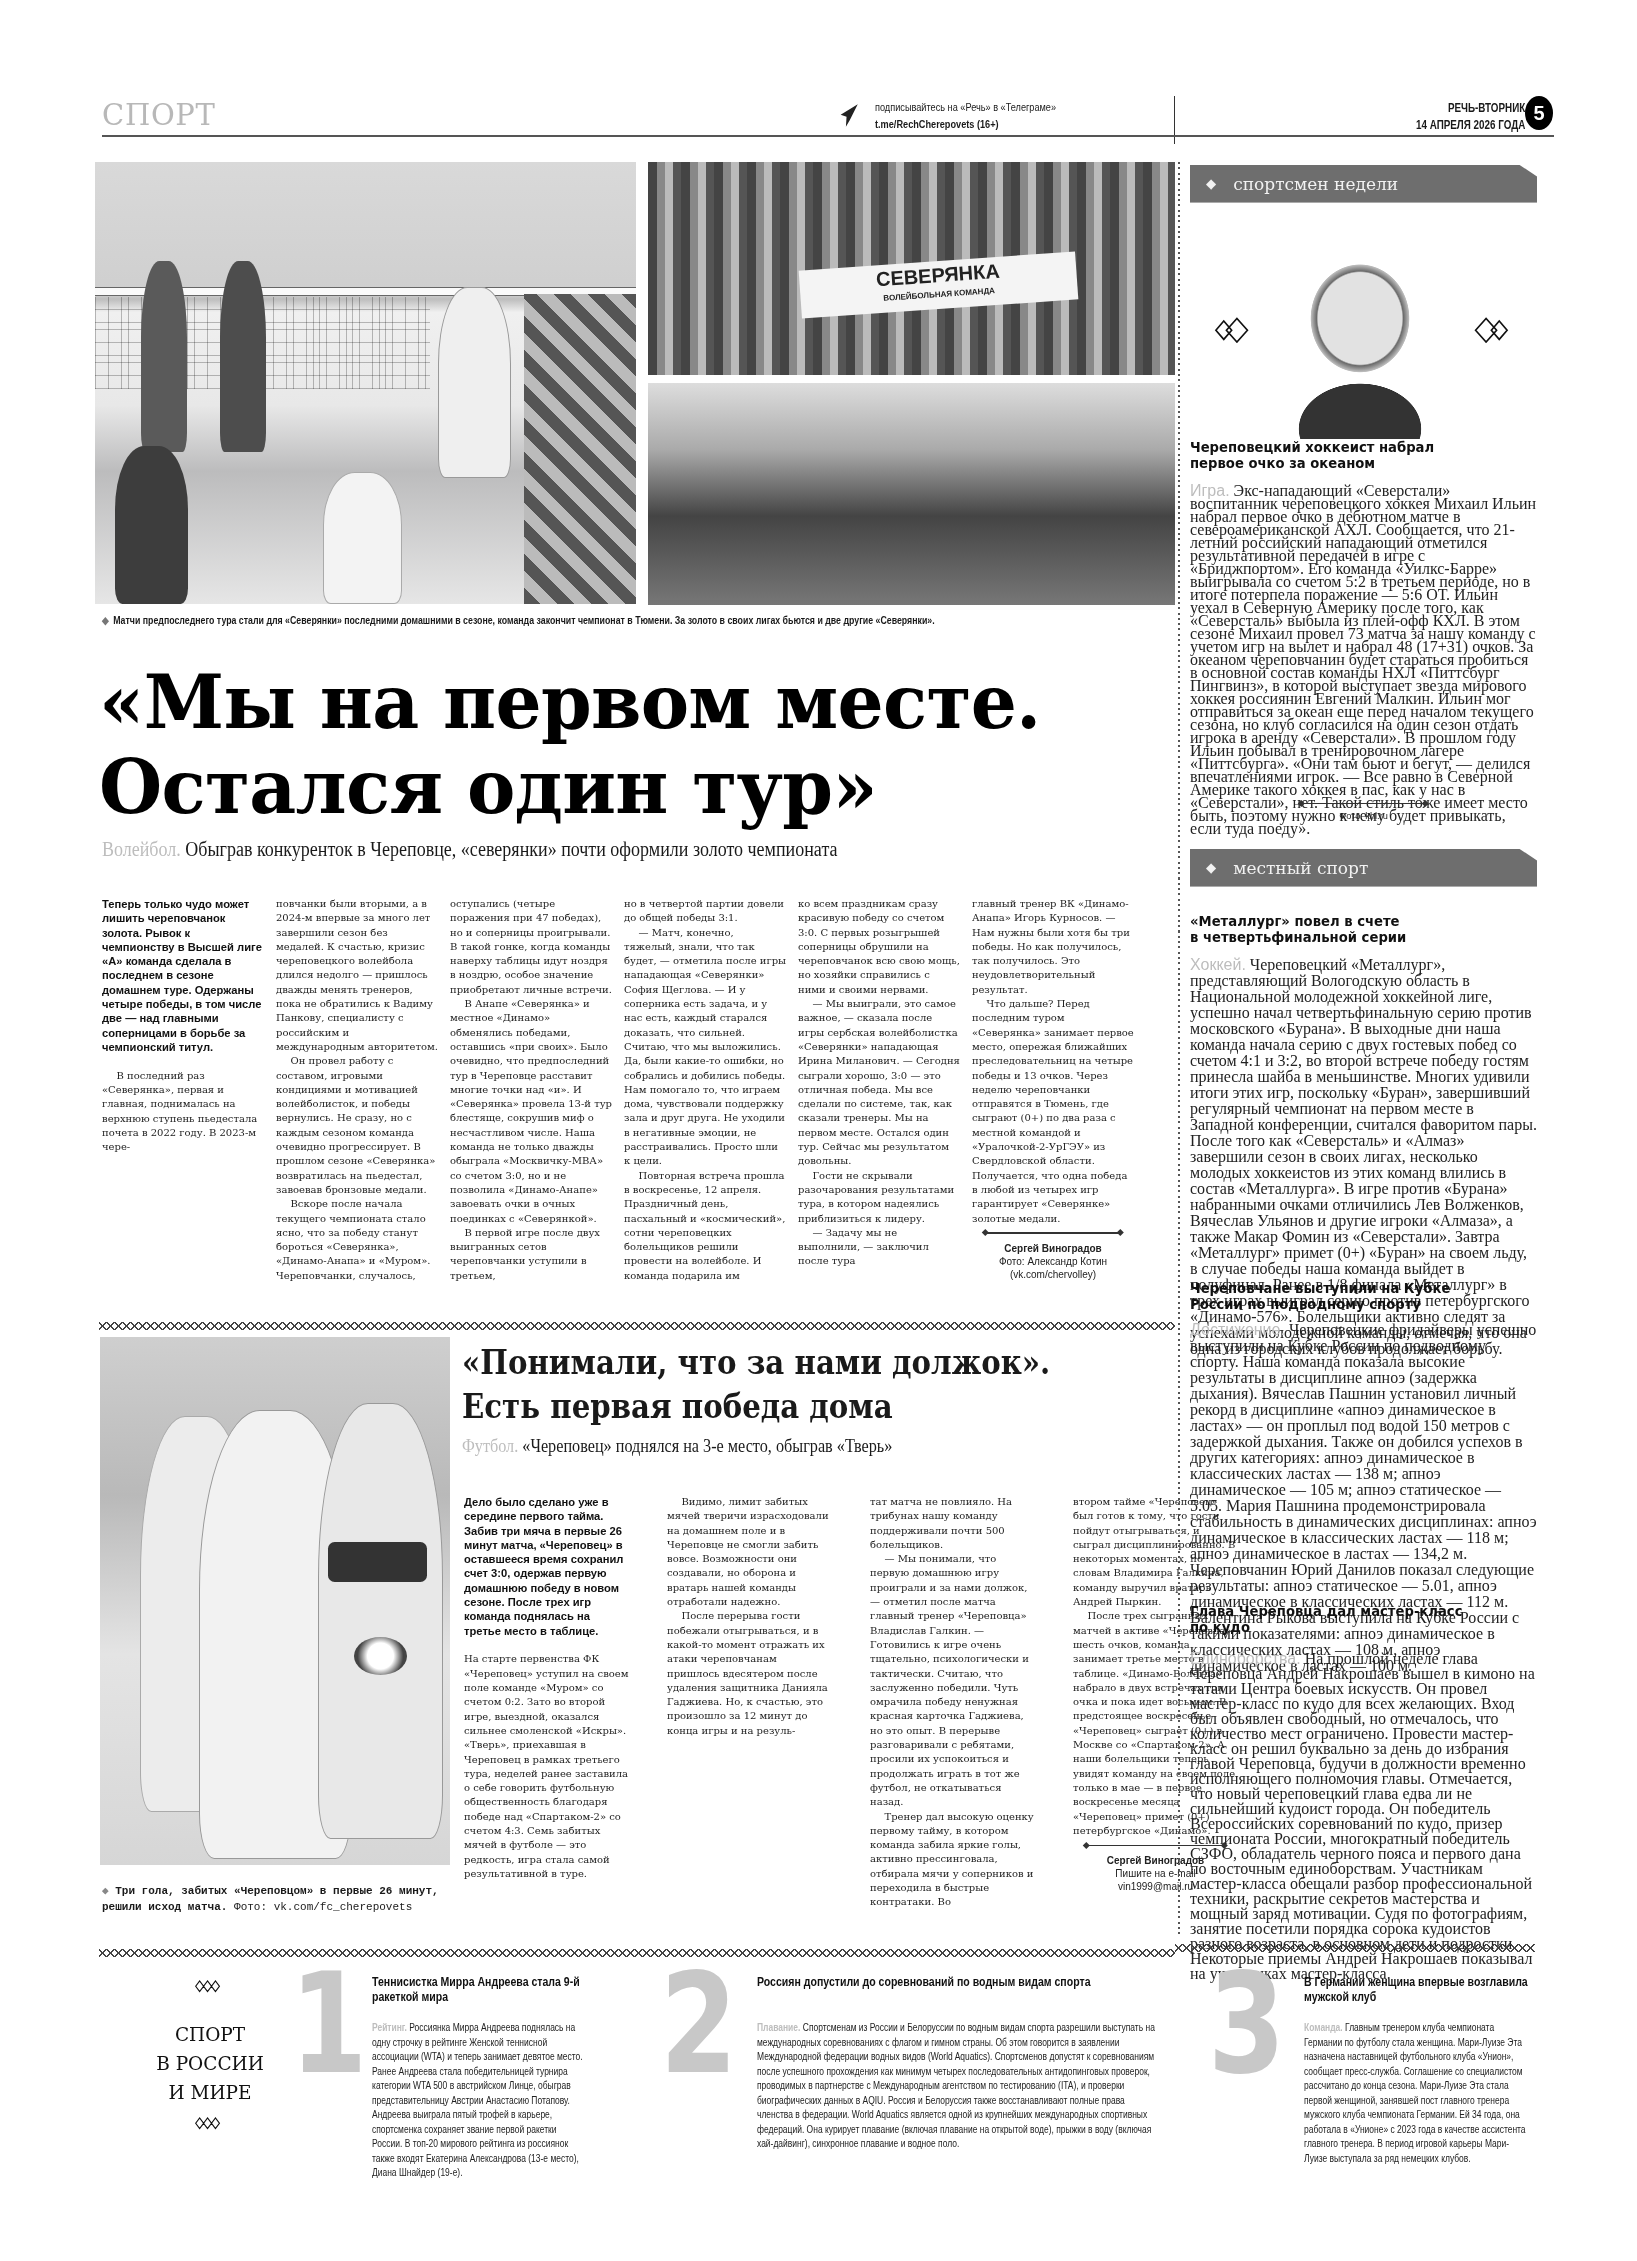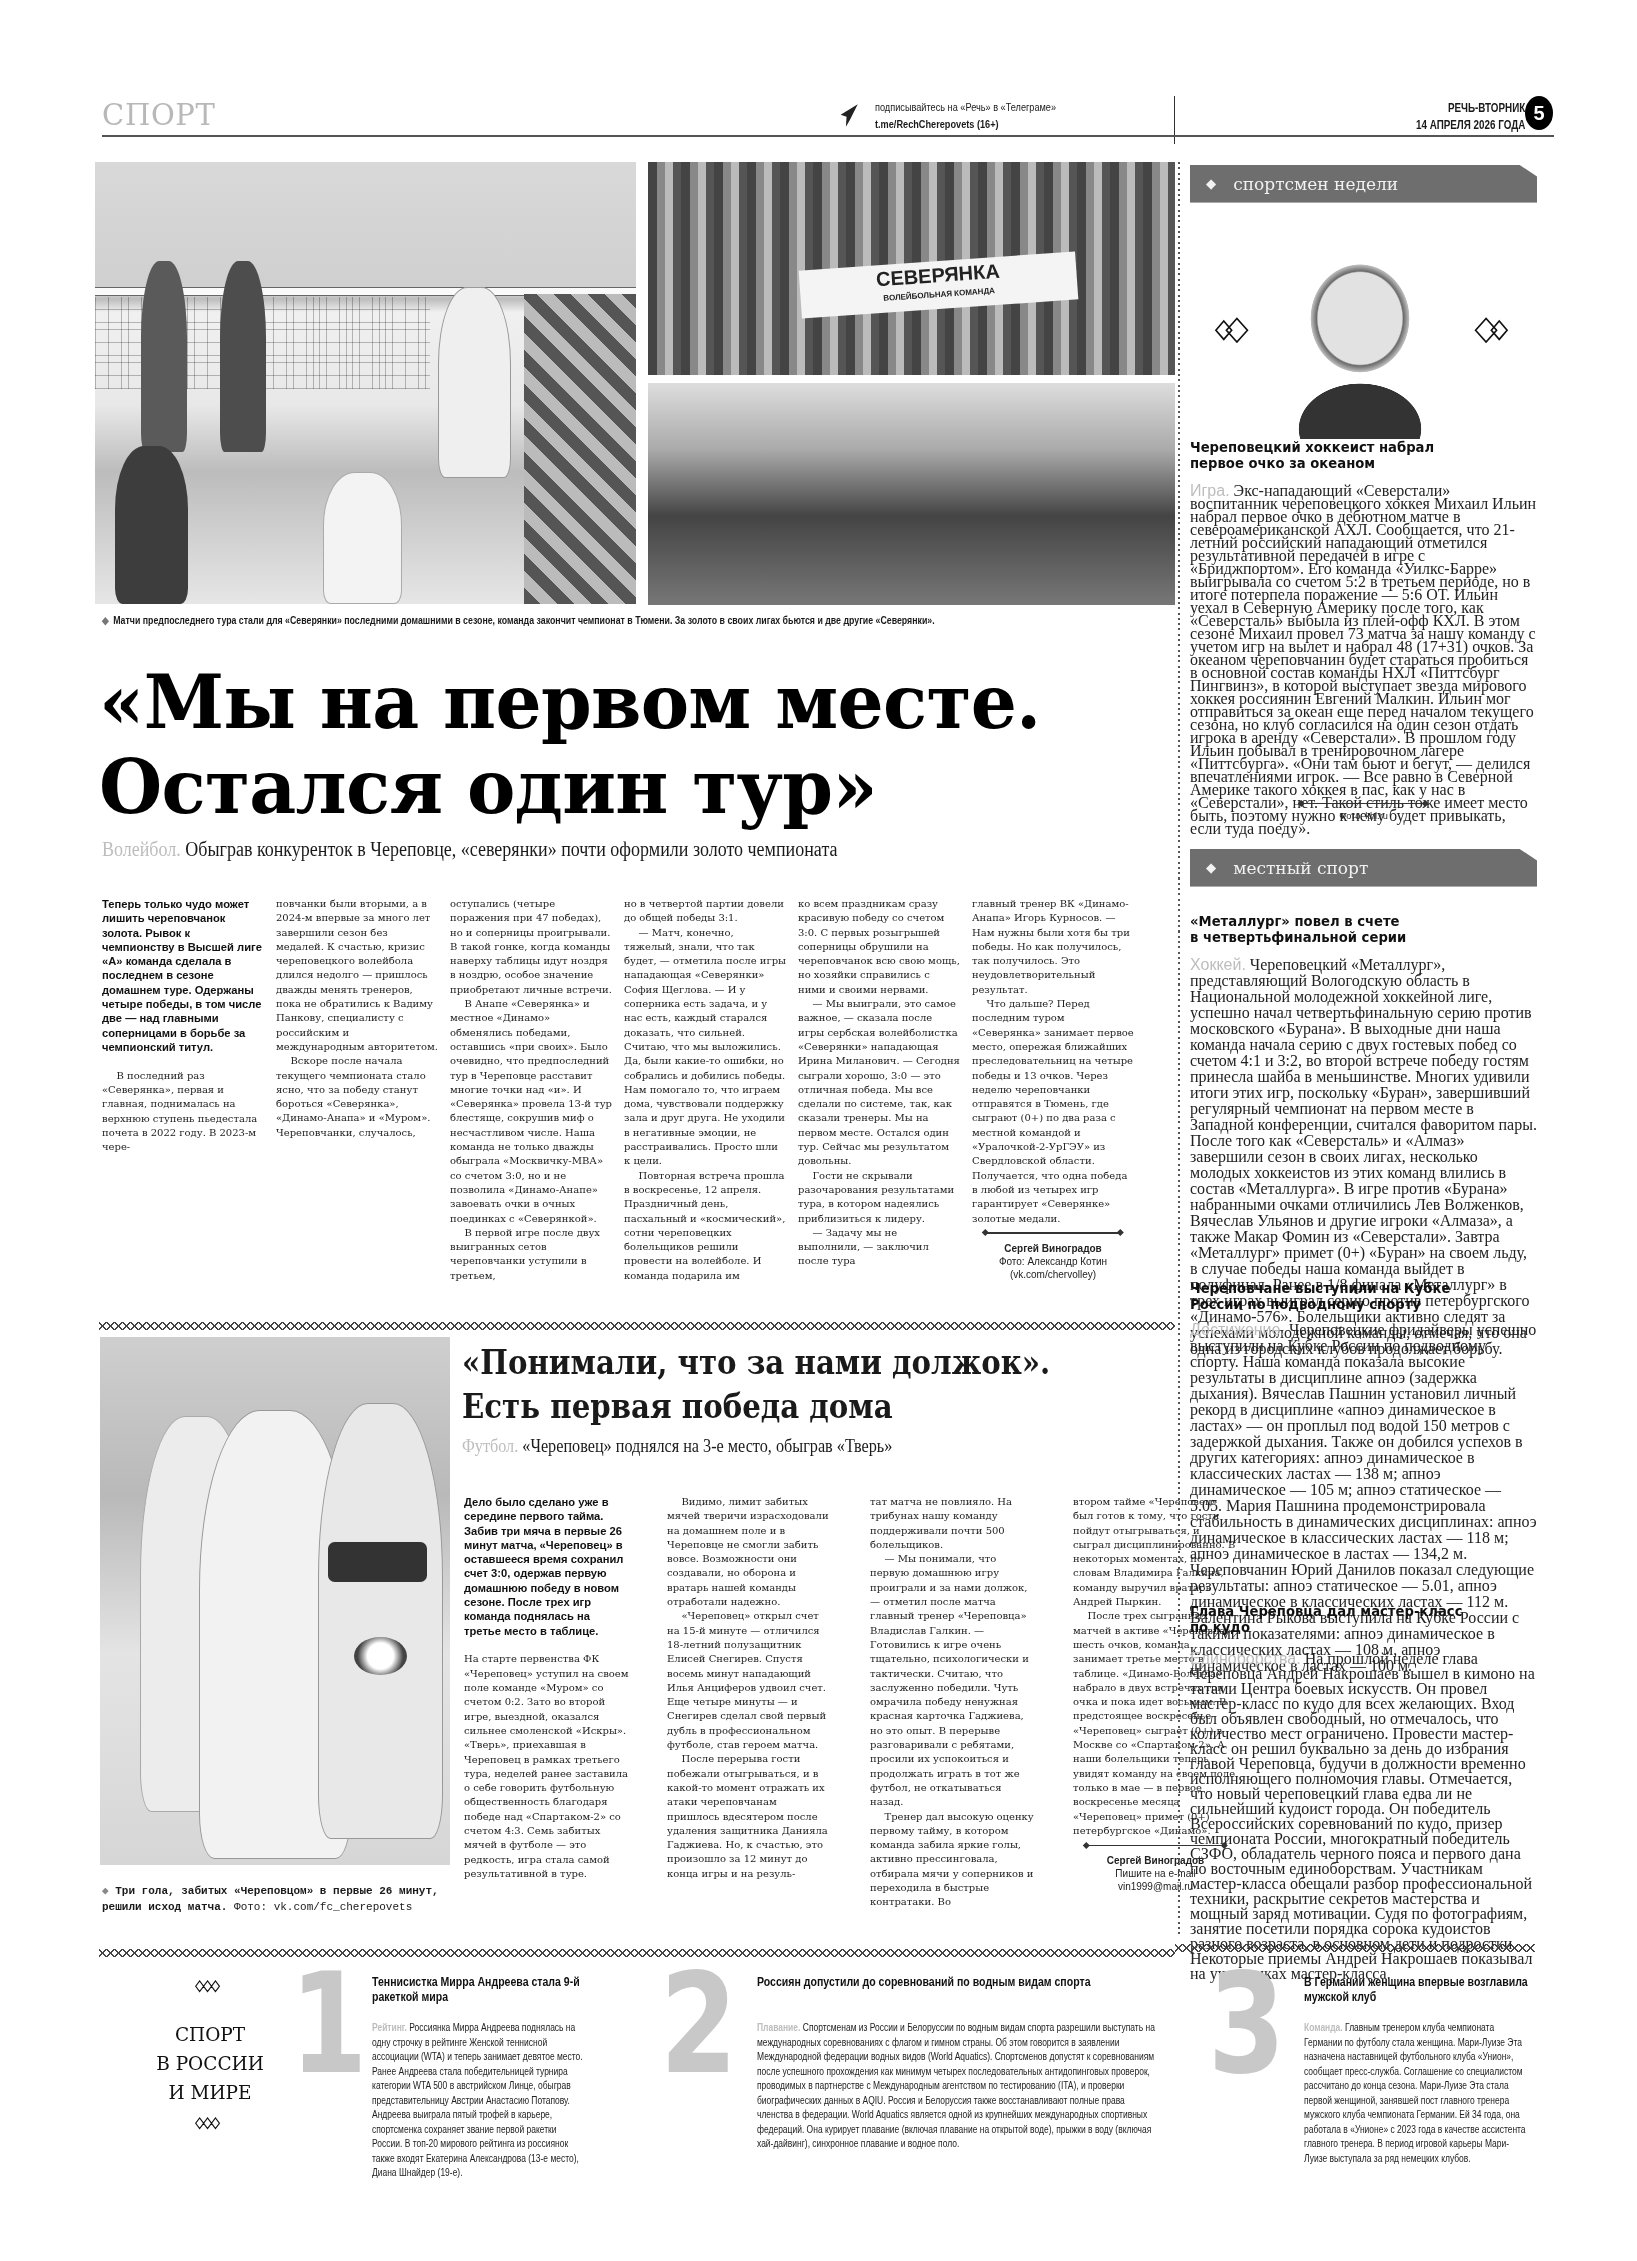--- a/index.html
+++ b/index.html
@@ -135,20 +135,21 @@
   <span>Обыграв конкуренток в Череповце, «северянки» почти оформили золото чемпионата</span>
 </div>
 
 <div class="cols" style="left:102px;top:897px;">
   <div class="col" style="width:162px">
     <div class="lead">Теперь только чудо может лишить череповчанок золота. Рывок к чемпионству в Высшей лиге «А» команда сделала в последнем в сезоне домашнем туре. Одержаны четыре победы, в том числе две — над главными соперницами в борьбе за чемпионский титул.</div>
     <p>В последний раз «Северянка», первая и главная, поднималась на верхнюю ступень пьедестала почета в 2022 году. В 2023-м чере-</p>
   </div>
   <div class="col" style="width:162px">
     <p class="noind">повчанки были вторыми, а в 2024-м впервые за много лет завершили сезон без медалей. К счастью, кризис череповецкого волейбола длился недолго — пришлось дважды менять тренеров, пока не обратились к Вадиму Панкову, специалисту с российским и международным авторитетом.</p>
+    <p>Он провел работу с составом, игровыми кондициями и мотивацией волейболисток, и победы вернулись. Не сразу, но с каждым сезоном команда очевидно прогрессирует. В прошлом сезоне «Северянка» возвратилась на пьедестал, завоевав бронзовые медали.</p>
     <p>Вскоре после начала текущего чемпионата стало ясно, что за победу станут бороться «Северянка», «Динамо-Анапа» и «Муром». Череповчанки, случалось,</p>
   </div>
   <div class="col" style="width:162px">
     <p class="noind">оступались (четыре поражения при 47 победах), но и соперницы проигрывали. В такой гонке, когда команды наверху таблицы идут ноздря в ноздрю, особое значение приобретают личные встречи.</p>
     <p>В Анапе «Северянка» и местное «Динамо» обменялись победами, оставшись «при своих». Было очевидно, что предпоследний тур в Череповце расставит многие точки над «и». И «Северянка» провела 13-й тур блестяще, сокрушив миф о несчастливом числе. Наша команда не только дважды обыграла «Москвичку-МВА» со счетом 3:0, но и не позволила «Динамо-Анапе» завоевать очки в очных поединках с «Северянкой».</p>
     <p>В первой игре после двух выигранных сетов череповчанки уступили в третьем,</p>
   </div>
   <div class="col" style="width:162px">
     <p class="noind">но в четвертой партии довели до общей победы 3:1.</p>
     <p>— Матч, конечно, тяжелый, знали, что так будет, — отметила после игры нападающая «Северянки» София Щеглова. — И у соперника есть задача, и у нас есть, каждый старался доказать, что сильней. Считаю, что мы выложились. Да, были какие-то ошибки, но собрались и добились победы. Нам помогало то, что играем дома, чувствовали поддержку зала и друг друга. Не уходили в негативные эмоции, не расстраивались. Просто шли к цели.</p>
@@ -194,21 +195,20 @@
   <span>«Череповец» поднялся на 3-е место, обыграв «Тверь»</span>
 </div>
 
 <div class="cols" style="left:464px;top:1495px;gap:38px;">
   <div class="col" style="width:165px">
     <div class="lead">Дело было сделано уже в середине первого тайма. Забив три мяча в первые 26 минут матча, «Череповец» в оставшееся время сохранил счет 3:0, одержав первую домашнюю победу в новом сезоне. После трех игр команда поднялась на третье место в таблице.</div>
     <p class="noind">На старте первенства ФК «Череповец» уступил на своем поле команде «Муром» со счетом 0:2. Зато во второй игре, выездной, оказался сильнее смоленской «Искры». «Тверь», приехавшая в Череповец в рамках третьего тура, неделей ранее заставила о себе говорить футбольную общественность благодаря победе над «Спартаком-2» со счетом 4:3. Семь забитых мячей в футболе — это редкость, игра стала самой результативной в туре.</p>
   </div>
   <div class="col" style="width:165px">
     <p>Видимо, лимит забитых мячей тверичи израсходовали на домашнем поле и в Череповце не смогли забить вовсе. Возможности они создавали, но оборона и вратарь нашей команды отработали надежно.</p>
-    <p>«Череповец» открыл счет на 15-й минуте — отличился 18-летний полузащитник Елисей Снегирев. Спустя восемь минут нападающий Илья Анциферов удвоил счет. Еще четыре минуты — и Снегирев сделал свой первый дубль в профессиональном футболе, став героем матча.</p>
     <p>После перерыва гости побежали отыгрываться, и в какой-то момент отражать их атаки череповчанам пришлось вдесятером после удаления защитника Данияла Гаджиева. Но, к счастью, это произошло за 12 минут до конца игры и на резуль-</p>
   </div>
   <div class="col" style="width:165px">
     <p class="noind">тат матча не повлияло. На трибунах нашу команду поддерживали почти 500 болельщиков.</p>
     <p>— Мы понимали, что первую домашнюю игру проиграли и за нами должок, — отметил после матча главный тренер «Череповца» Владислав Галкин. — Готовились к игре очень тщательно, психологически и тактически. Считаю, что заслуженно победили. Чуть омрачила победу ненужная красная карточка Гаджиева, но это опыт. В перерыве разговаривали с ребятами, просили их успокоиться и продолжать играть в тот же футбол, не откатываться назад.</p>
     <p>Тренер дал высокую оценку первому тайму, в котором команда забила яркие голы, активно прессинговала, отбирала мячи у соперников и переходила в быстрые контратаки. Во</p>
   </div>
   <div class="col" style="width:165px">
     <p class="noind">втором тайме «Череповец» был готов к тому, что гости пойдут отыгрываться, и сыграл дисциплинированно. В некоторых моментах, по словам Владимира Галкина, команду выручил вратарь Андрей Пыркин.</p>
     <p>После трех сыгранных матчей в активе «Череповца» шесть очков, команда занимает третье место в таблице. «Динамо-Вологда» набрало в двух встречах три очка и пока идет восьмым. В предстоящее воскресенье «Череповец» сыграет (0+) в Москве со «Спартаком-2». А наши болельщики теперь увидят команду на своем поле только в мае — в первое воскресенье месяца «Череповец» примет (0+) петербургское «Динамо».</p>

